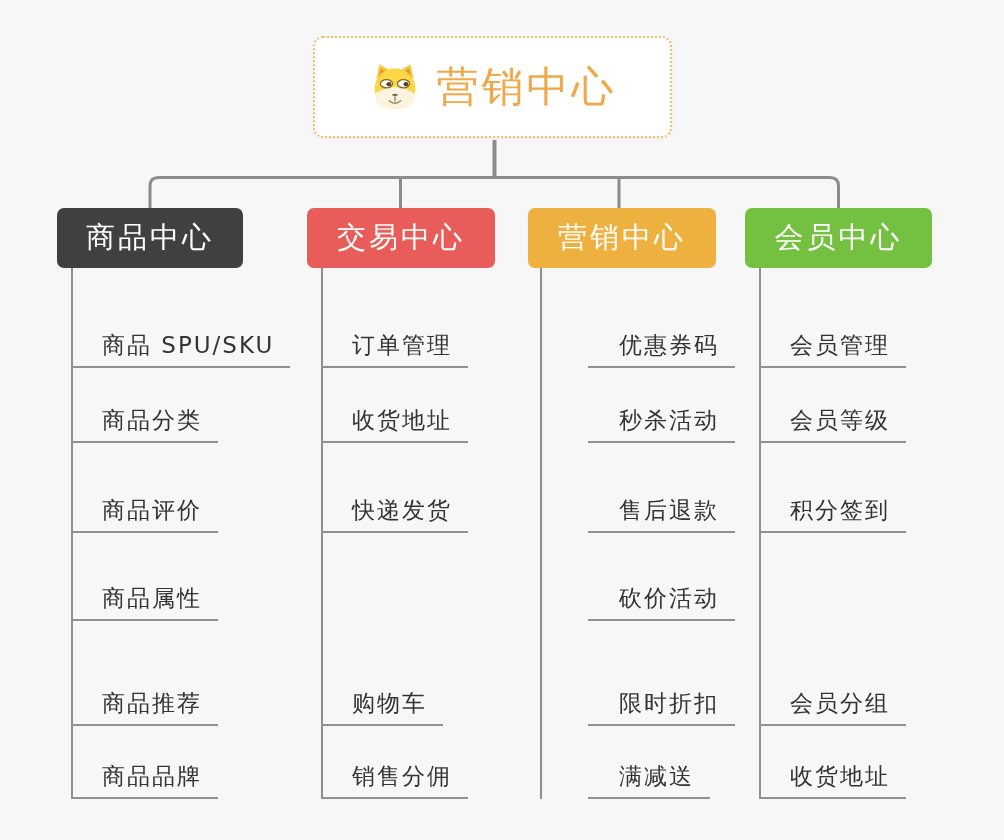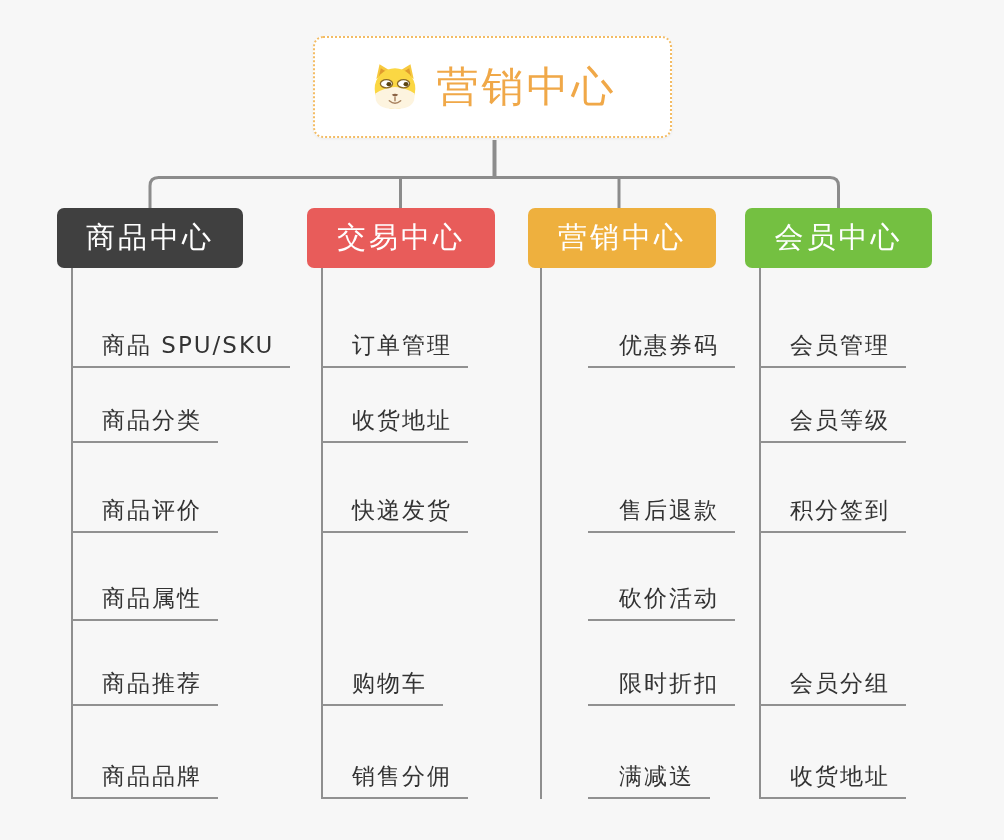--- a/index.html
+++ b/index.html
@@ -34,21 +34,21 @@
   .spine { position:absolute; top:268px; height:531px; width:2px; background:#8f8f8f; }
   .s0 { left:71px; } .s1 { left:321px; } .s2 { left:540px; } .s3 { left:759px; }
   
   .leaf {
     position:absolute; display:inline-block; white-space:nowrap;
     font-size:23px; color:#333333; letter-spacing:2px; line-height:30px;
     padding:0 16px 6px 31px; border-bottom:2px solid #919191; cursor:default;
   }
   .c0 { left:71px; } .c1 { left:321px; } .c2 { left:540px;margin-left:48px; } .c3 { left:759px;text-align:right; }
   .r0 { top:330px; } .r1 { top:405px; } .r2 { top:495px; }
-  .r3 { top:583px; } .r4 { top:668px; } .r5 { top:761px; }
+  .r3 { top:583px; } .r4 { top:688px; } .r5 { top:761px; }
 </style>
 </head>
 <body>
 
 <div class="canvas">
 
   <svg class="connector-svg" width="1004" height="840" viewBox="0 0 1004 840" style="stroke: rgb(140, 140, 140);">
     <path d="M494.5 140 L494.5 177" stroke-width="4"></path>
     <path d="M150 208 L150 186 Q150 177.5 158.5 177.5 L830 177.5 Q838.5 177.5 838.5 186 L838.5 208" stroke-width="3"></path>
     <path d="M400.5 177.5 L400.5 208" stroke-width="3"></path>
@@ -92,20 +92,21 @@
   <div class="leaf c0 r4">商品推荐</div>
   <div class="leaf c0 r5">商品品牌</div>
 
   <div class="leaf c1 r0">订单管理</div>
   <div class="leaf c1 r1">收货地址</div>
   <div class="leaf c1 r2">快递发货</div>
   <div class="leaf c1 r4">购物车</div>
   <div class="leaf c1 r5">销售分佣</div>
 
   <div class="leaf c2 r0">优惠券码</div>
+  <div class="leaf c2 r1">秒杀活动</div>
   <div class="leaf c2 r2">售后退款</div>
   <div class="leaf c2 r3">砍价活动</div>
   <div class="leaf c2 r4">限时折扣</div>
   <div class="leaf c2 r5">满减送</div>
 
   <div class="leaf c3 r0">会员管理</div>
   <div class="leaf c3 r1">会员等级</div>
   <div class="leaf c3 r2">积分签到</div>
   <div class="leaf c3 r4">会员分组</div>
   <div class="leaf c3 r5">收货地址</div>

